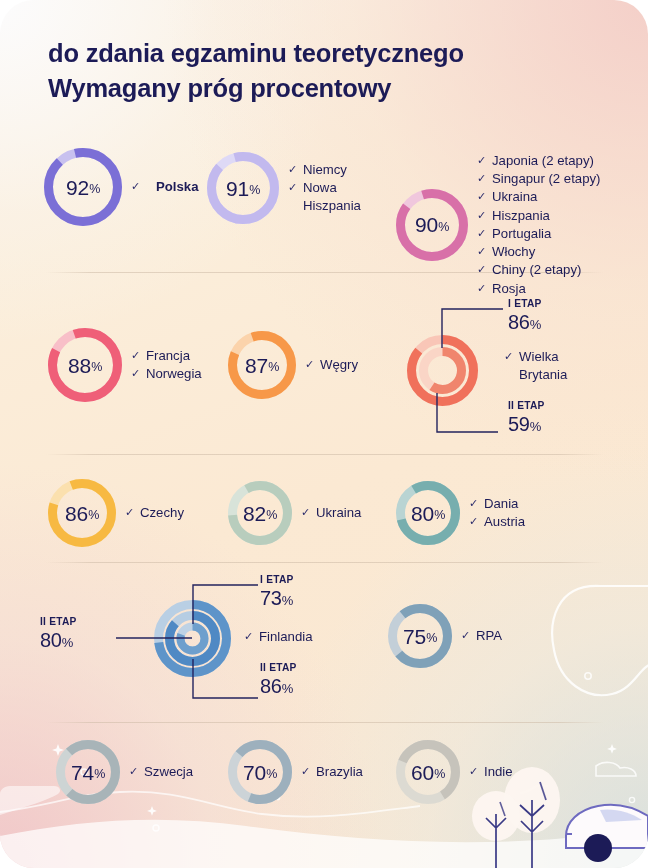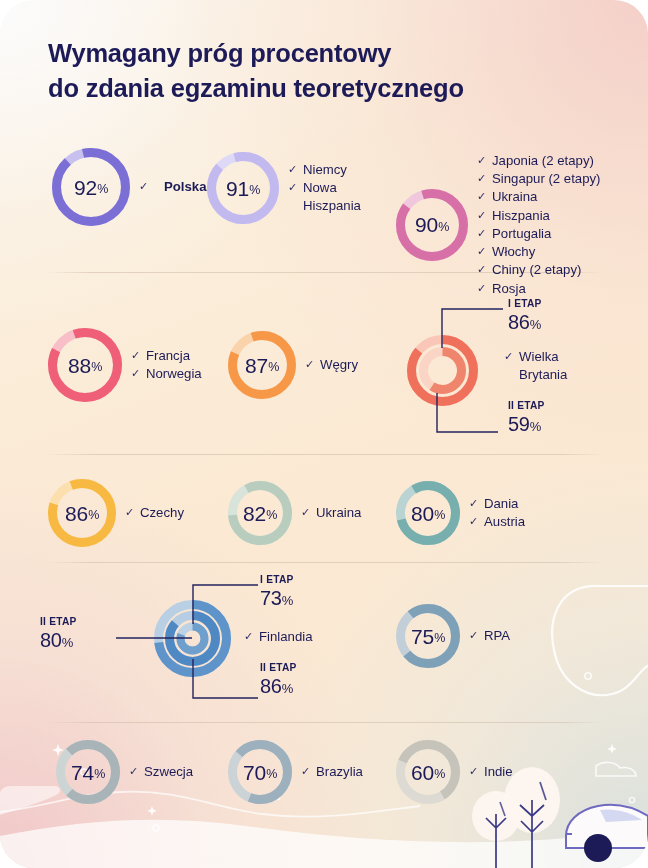--- a/index.html
+++ b/index.html
@@ -120,30 +120,30 @@
     <g>
       <path d="M566 836 C566 822 578 810 598 806 C614 803 632 806 648 816 L648 848 L566 848 Z" fill="#fdfafc" stroke="#6e6ac0" stroke-width="2"></path>
       <path d="M600 810 C614 808 630 812 642 820 L606 822 Z" fill="#cfd4ef" opacity="0.9"></path>
       <circle cx="598" cy="848" r="14" fill="#1c1b57"></circle>
       <path d="M566 834 L572 834" stroke="#6e6ac0" stroke-width="2"></path>
     </g>
     <path d="M560 824 C556 820 556 812 562 810" fill="none" stroke="#6e6ac0" stroke-width="1.6" opacity="0.0"></path>
   </svg>
 
   <div id="title">
+    <span>do zdania egzaminu teoretycznego</span>
     <span>Wymagany próg procentowy</span>
-    <span>do zdania egzaminu teoretycznego</span>
   </div>
 
   <div class="divider" style="top:272px"></div>
   <div class="divider" style="top:454px"></div>
   <div class="divider" style="top:562px"></div>
   <div class="divider" style="top:722px"></div>
 
-  <div class="group" id="g-polska" style="left:52px; top:148px;">
+  <div class="group" id="g-polska" style="left:44px; top:148px;">
       <div class="donut" style="width: 78px; height: 78px;">
         <svg width="78" height="78" viewBox="0 0 78 78">
           <circle cx="39" cy="39" r="34.5" fill="none" stroke="#c8c1ef" stroke-width="9" stroke-linecap="butt"></circle>
           <circle cx="39" cy="39" r="34.5" fill="none" stroke="#7b6fd6" stroke-width="9" stroke-linecap="butt" stroke-dasharray="199.42830164988007 17.34159144781566" stroke-dashoffset="8.429940287132611"></circle>
         </svg>
         <div class="val">
           <span class="num">92</span>
           <span class="pct">%</span>
         </div>
       </div>
@@ -381,21 +381,21 @@
       </svg>
       <div class="callout left" style="left: 0px; top: 44px;">
         <div class="etap">II ETAP</div>
         <div class="cv">80<span class="cp">%</span></div>
       </div>
       <div class="mid-label" style="left: 204px; top: 56px;">
         <span class="tick">✓</span>
         <span>Finlandia</span>
       </div>
     </div>
-  <div class="group" id="g-rpa" style="left:396px; top:604px;">
+  <div class="group" id="g-rpa" style="left:388px; top:604px;">
       <div class="donut" style="width: 64px; height: 64px;">
         <svg width="64" height="64" viewBox="0 0 64 64">
           <circle cx="32" cy="32" r="27.5" fill="none" stroke="#c3cfd8" stroke-width="9" stroke-linecap="butt"></circle>
           <circle cx="32" cy="32" r="27.5" fill="none" stroke="#7fa1b8" stroke-width="9" stroke-linecap="butt" stroke-dasharray="129.59069696057898 43.19689898685965" stroke-dashoffset="19.198621771937624"></circle>
         </svg>
         <div class="val">
           <span class="num">75</span>
           <span class="pct">%</span>
         </div>
       </div>

